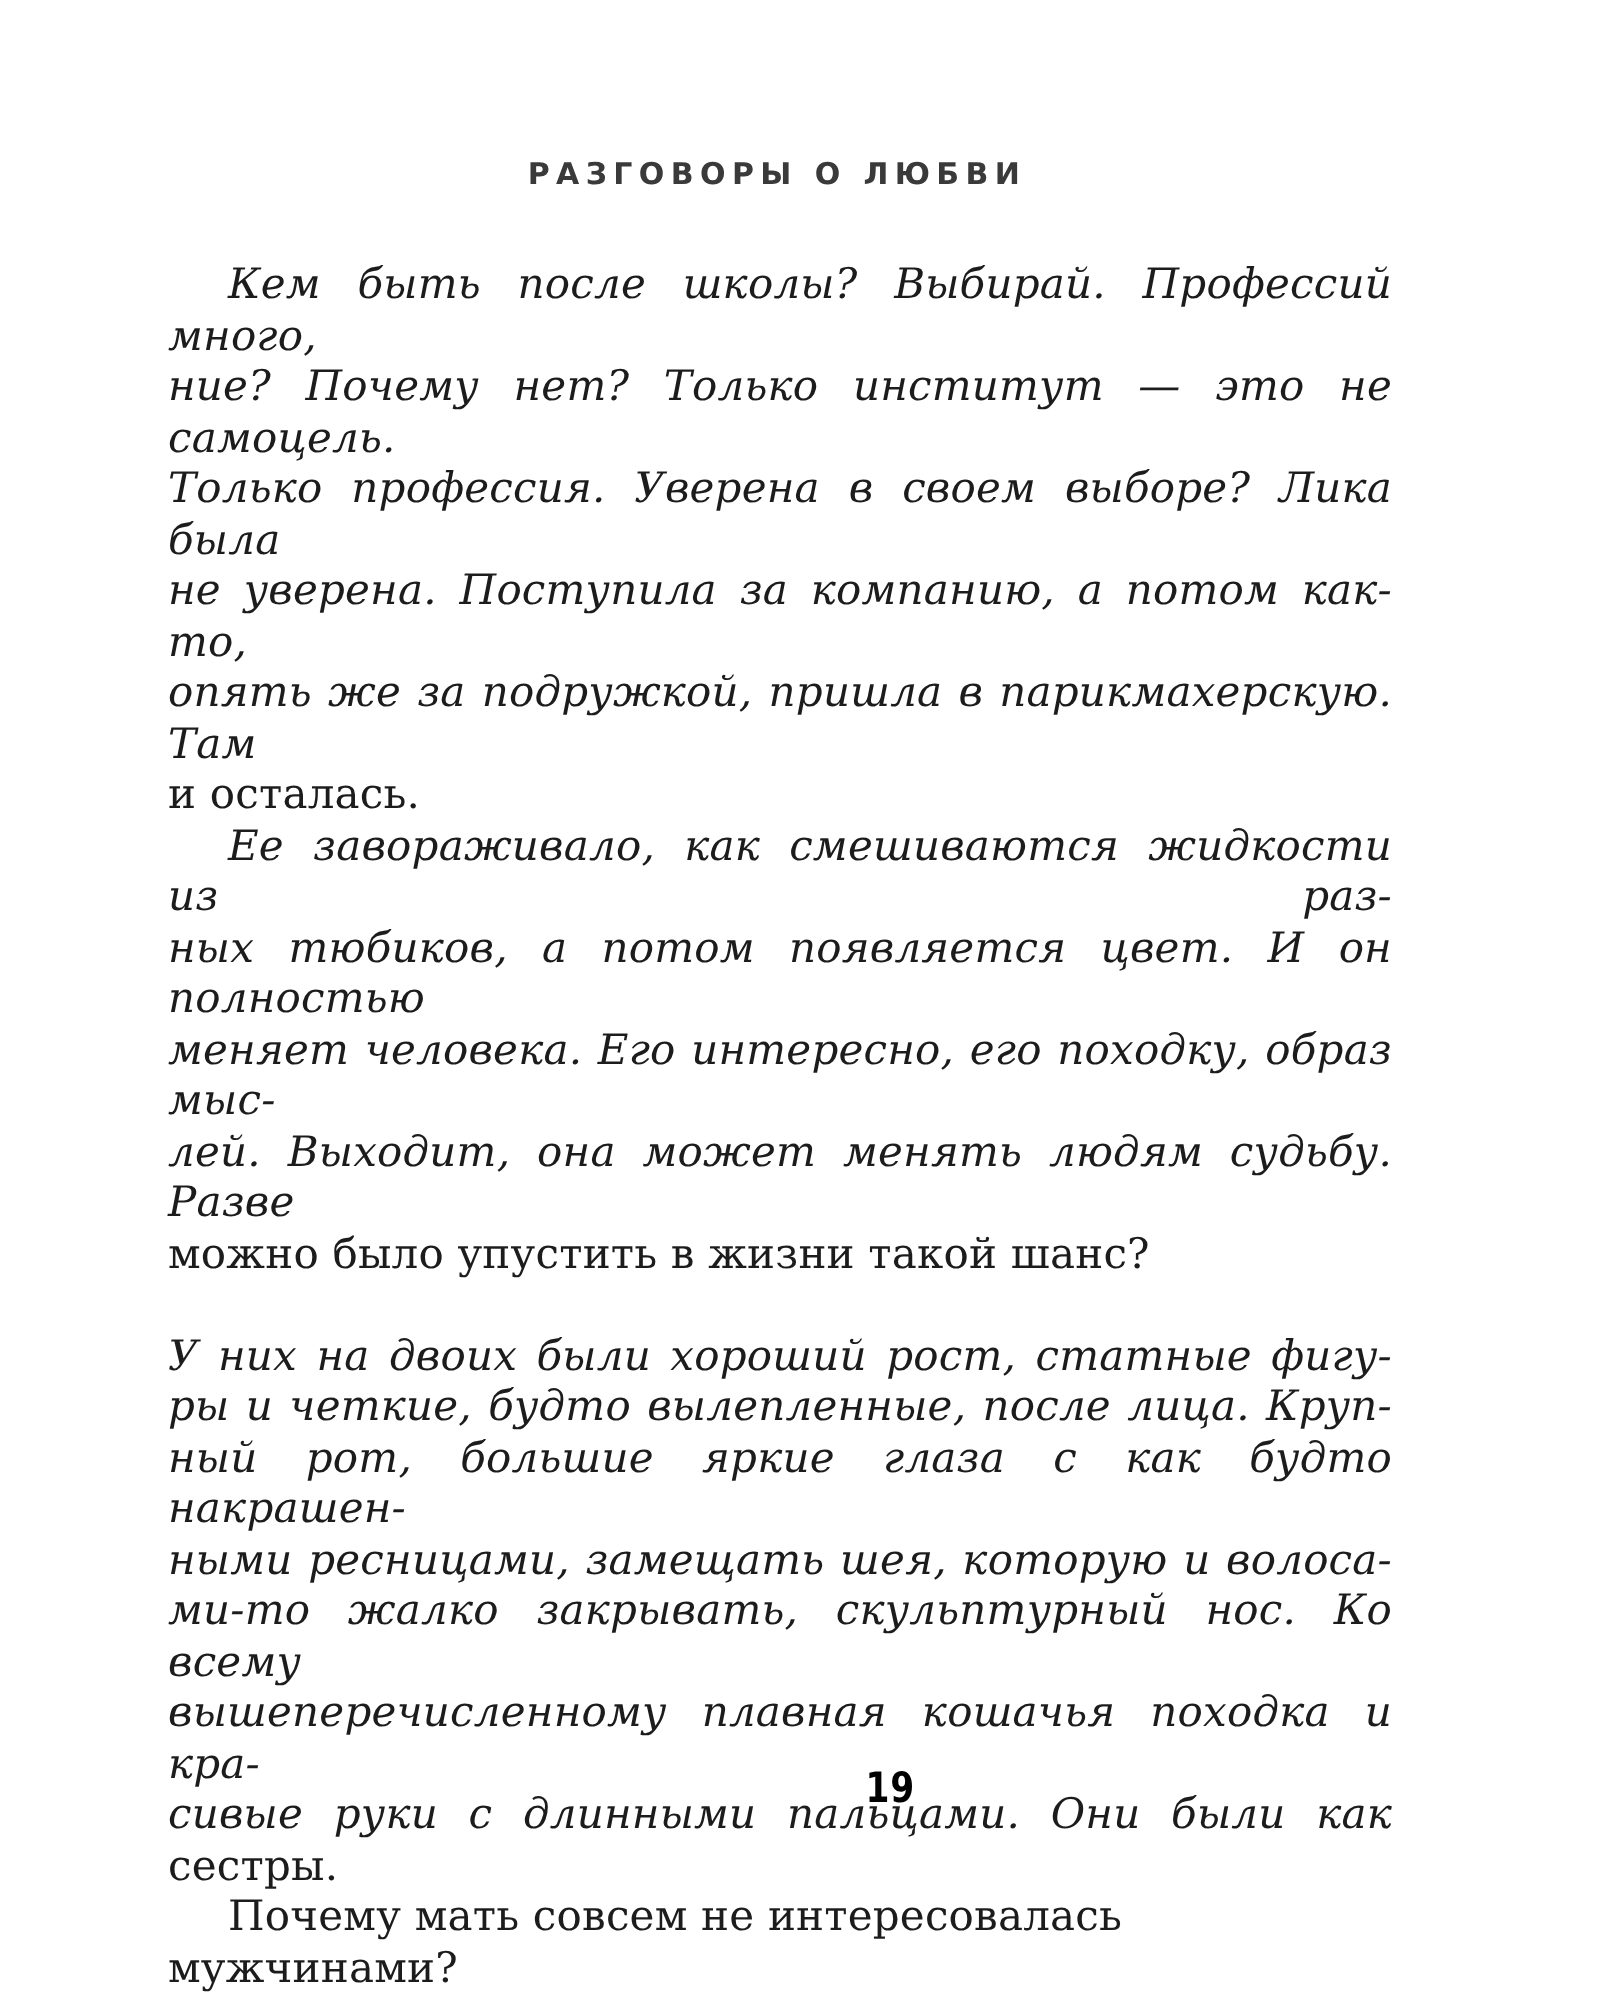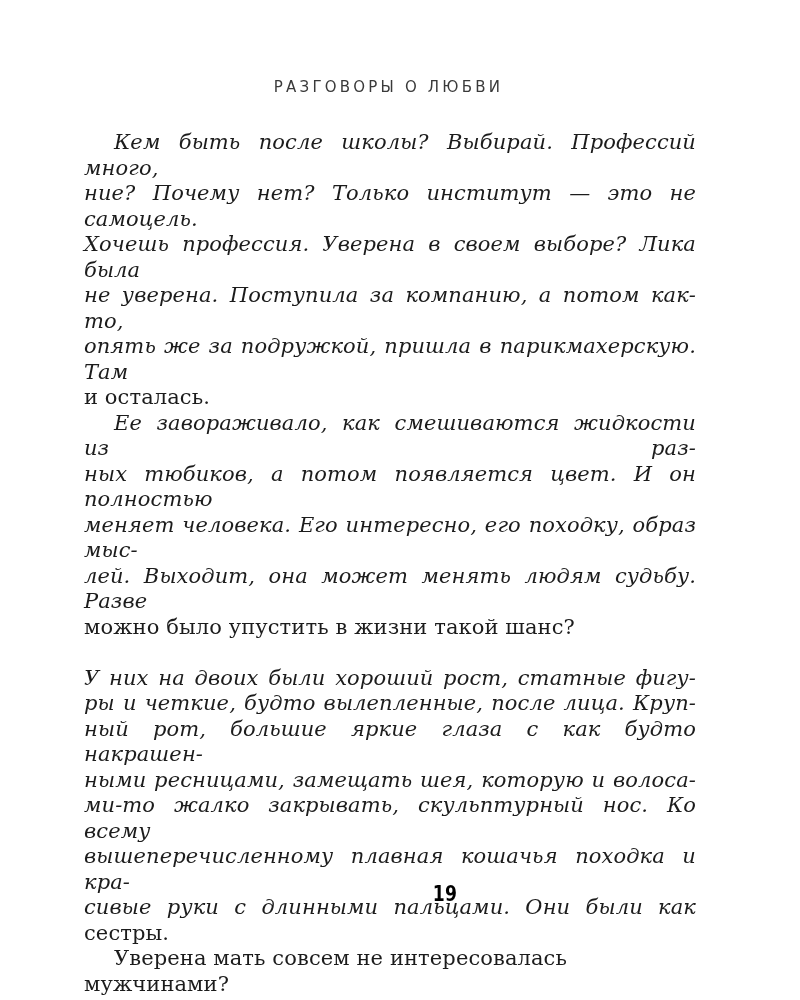--- a/index.html
+++ b/index.html
@@ -20,21 +20,21 @@
     background: #ffffff;
   }
   .running-head {
     position: absolute;
     top: 79px;
     left: 0;
     width: 777px;
     text-align: center;
     font-family: "DejaVu Sans", "Liberation Sans", sans-serif;
     font-size: 15px;
-    font-weight: 400;
+    font-weight: 700;
     letter-spacing: 3.2px;
     color: #3a3a3a;
     line-height: 16px;
     white-space: nowrap;
   }
   .text-block {
     position: absolute;
     top: 130px;
     left: 84px;
     width: 612px;
@@ -75,21 +75,21 @@
 <body style="background: rgb(255, 255, 255);">
 
 <div class="page">
 
   <div class="running-head" style="color: rgb(58, 58, 58);">РАЗГОВОРЫ О ЛЮБВИ</div>
 
   <div class="text-block" style="color: rgb(28, 28, 28);">
       <div class="para">
         <div class="line j first">Кем быть после школы? Выбирай. Профессий много,</div>
         <div class="line j">ние? Почему нет? Только институт — это не самоцель.</div>
-        <div class="line j">Хочешь профессия. Уверена в своем выборе? Лика была</div>
+        <div class="line j">Только профессия. Уверена в своем выборе? Лика была</div>
         <div class="line j">не уверена. Поступила за компанию, а потом как-то,</div>
         <div class="line j">опять же за подружкой, пришла в парикмахерскую. Там</div>
         <div class="line">и осталась.</div>
       </div>
       <div class="para">
         <div class="line j first">Ее завораживало, как смешиваются жидкости из раз-</div>
         <div class="line j">ных тюбиков, а потом появляется цвет. И он полностью</div>
         <div class="line j">меняет человека. Его интересно, его походку, образ мыс-</div>
         <div class="line j">лей. Выходит, она может менять людям судьбу. Разве</div>
         <div class="line">можно было упустить в жизни такой шанс?</div>
@@ -98,21 +98,21 @@
         <div class="line j">У них на двоих были хороший рост, статные фигу-</div>
         <div class="line j">ры и четкие, будто вылепленные, после лица. Круп-</div>
         <div class="line j">ный рот, большие яркие глаза с как будто накрашен-</div>
         <div class="line j">ными ресницами, замещать шея, которую и волоса-</div>
         <div class="line j">ми-то жалко закрывать, скульптурный нос. Ко всему</div>
         <div class="line j">вышеперечисленному плавная кошачья походка и кра-</div>
         <div class="line j">сивые руки с длинными пальцами. Они были как</div>
         <div class="line">сестры.</div>
       </div>
       <div class="para">
-        <div class="line first">Уверена мать совсем не интересовалась мужчинами?</div>
+        <div class="line first">Почему мать совсем не интересовалась мужчинами?</div>
       </div>
       <div class="para">
         <div class="line first">— Не интересно. Не хочу замещать жизнь.</div>
       </div>
     </div>
 
   <div class="folio">
     <span class="num">19</span>
   </div>
 

